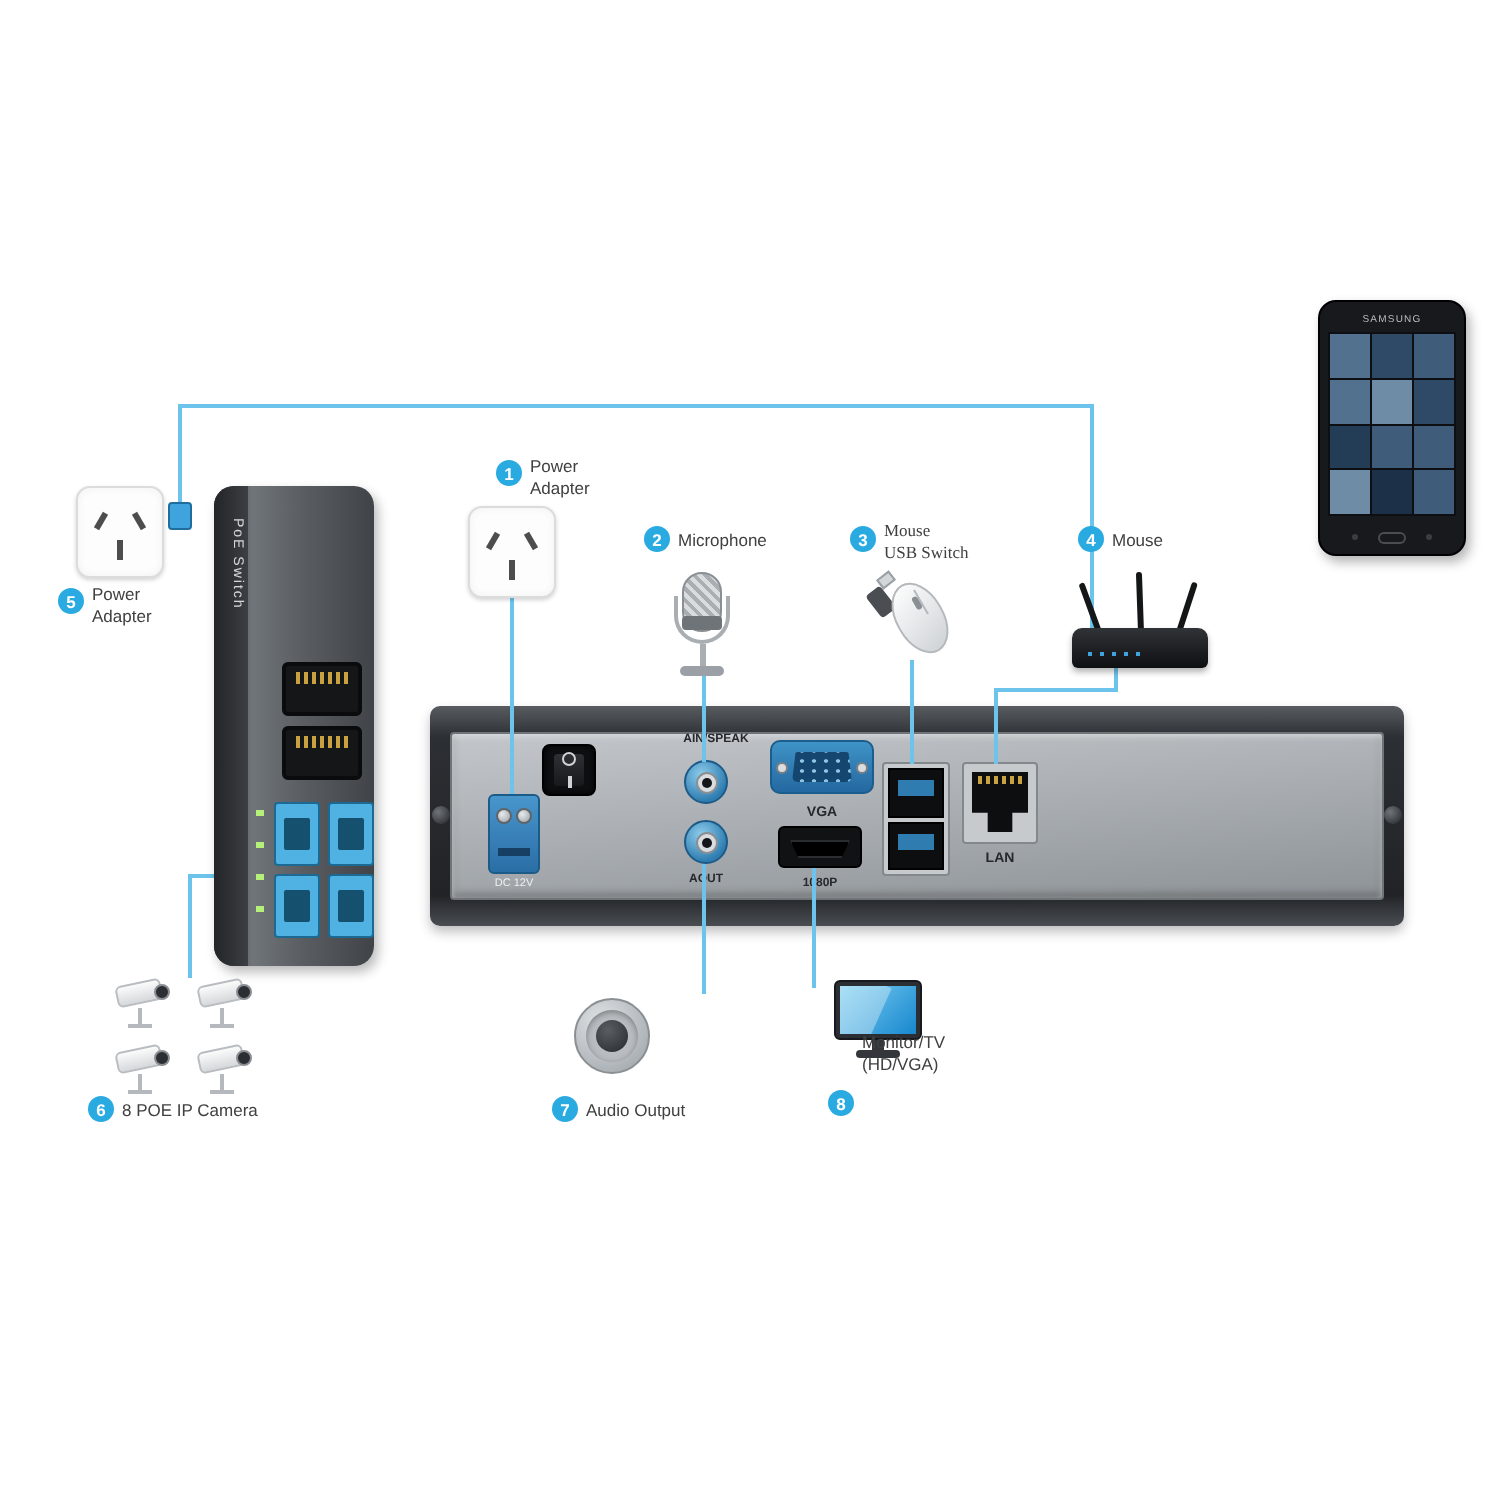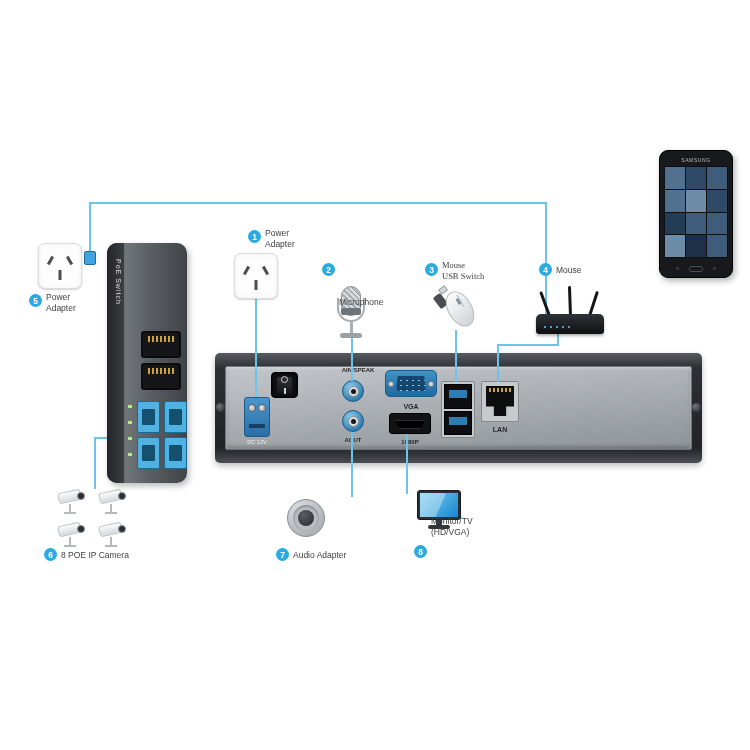--- a/index.html
+++ b/index.html
@@ -26,21 +26,21 @@
   #line-cam-v      { left:94px;  top:437px; width:2px;  height:52px; }
 
   
   .badge {
     position:absolute; width:13px; height:13px; border-radius:50%;
     background:#29abe2; color:#fff; font-size:8.5px; font-weight:bold;
     display:flex; align-items:center; justify-content:center; z-index:7;
   }
   .lbl { position:absolute; font-size:8.5px; line-height:10.5px; color:#404040; white-space:nowrap; z-index:7; }
   #badge-1{left:248px;top:230px;} #lbl-1{left:265px;top:228px;}
-  #badge-2{left:322px;top:263px;} #lbl-2{left:339px;top:265px;margin-top:32px;}
+  #badge-2{left:322px;top:263px;} #lbl-2{left:339px;top:265px;}
   #badge-3{left:425px;top:263px;} #lbl-3{left:442px;top:260px;font-family:Liberation Serif, serif;}
   #badge-4{left:539px;top:263px;} #lbl-4{left:556px;top:265px;}
   #badge-5{left:29px; top:294px;} #lbl-5{left:46px; top:292px;}
   #badge-6{left:44px; top:548px;} #lbl-6{left:61px; top:550px;}
   #badge-7{left:276px;top:548px;} #lbl-7{left:293px;top:550px;}
   #badge-8{left:414px;top:545px;} #lbl-8{left:431px;top:516px;}
 
   
   .outlet {
     position:absolute; width:44px; height:46px; background:#fdfdfd;
@@ -278,21 +278,21 @@
   <div>Mouse</div>
 </div>
 <div class="lbl" id="lbl-5">
   <div>Power</div>
   <div>Adapter</div>
 </div>
 <div class="lbl" id="lbl-6">
   <div>8 POE IP Camera</div>
 </div>
 <div class="lbl" id="lbl-7">
-  <div>Audio Adapter</div>
+  <div>Audio Output</div>
 </div>
 <div class="lbl" id="lbl-8">
   <div>Monitor/TV</div>
   <div>(HD/VGA)</div>
 </div>
 
 <div class="outlet" id="outlet-1">
   <div class="slot-l"></div>
   <div class="slot-r"></div>
   <div class="slot-b"></div>

